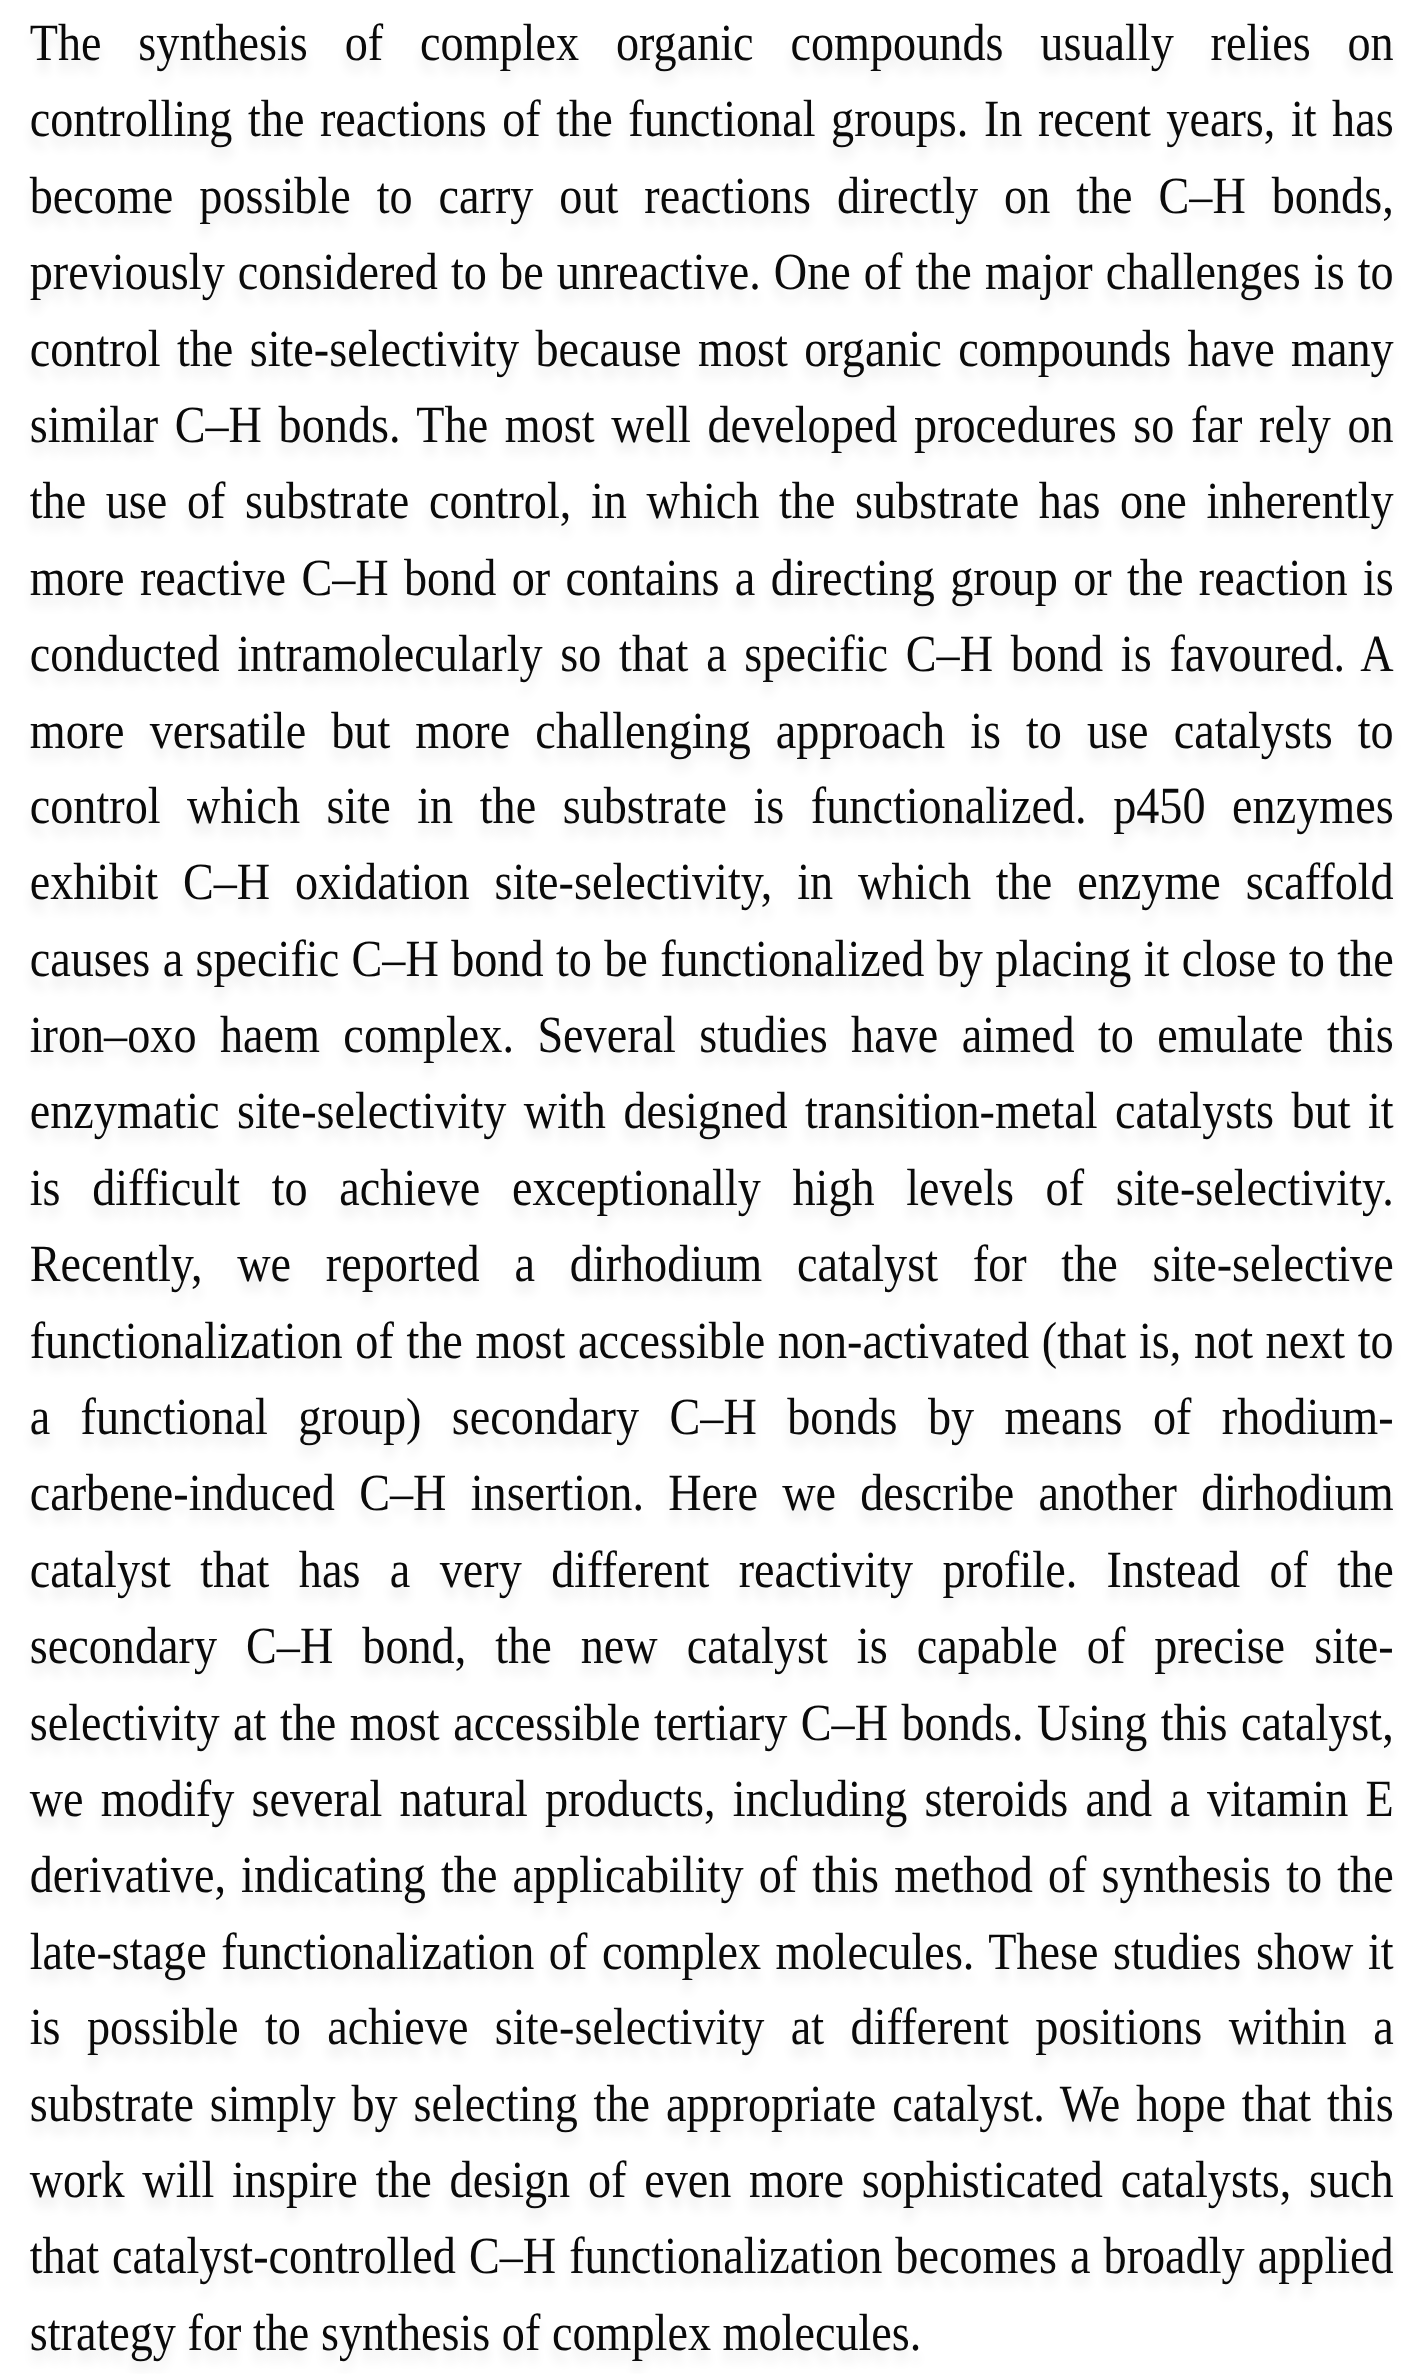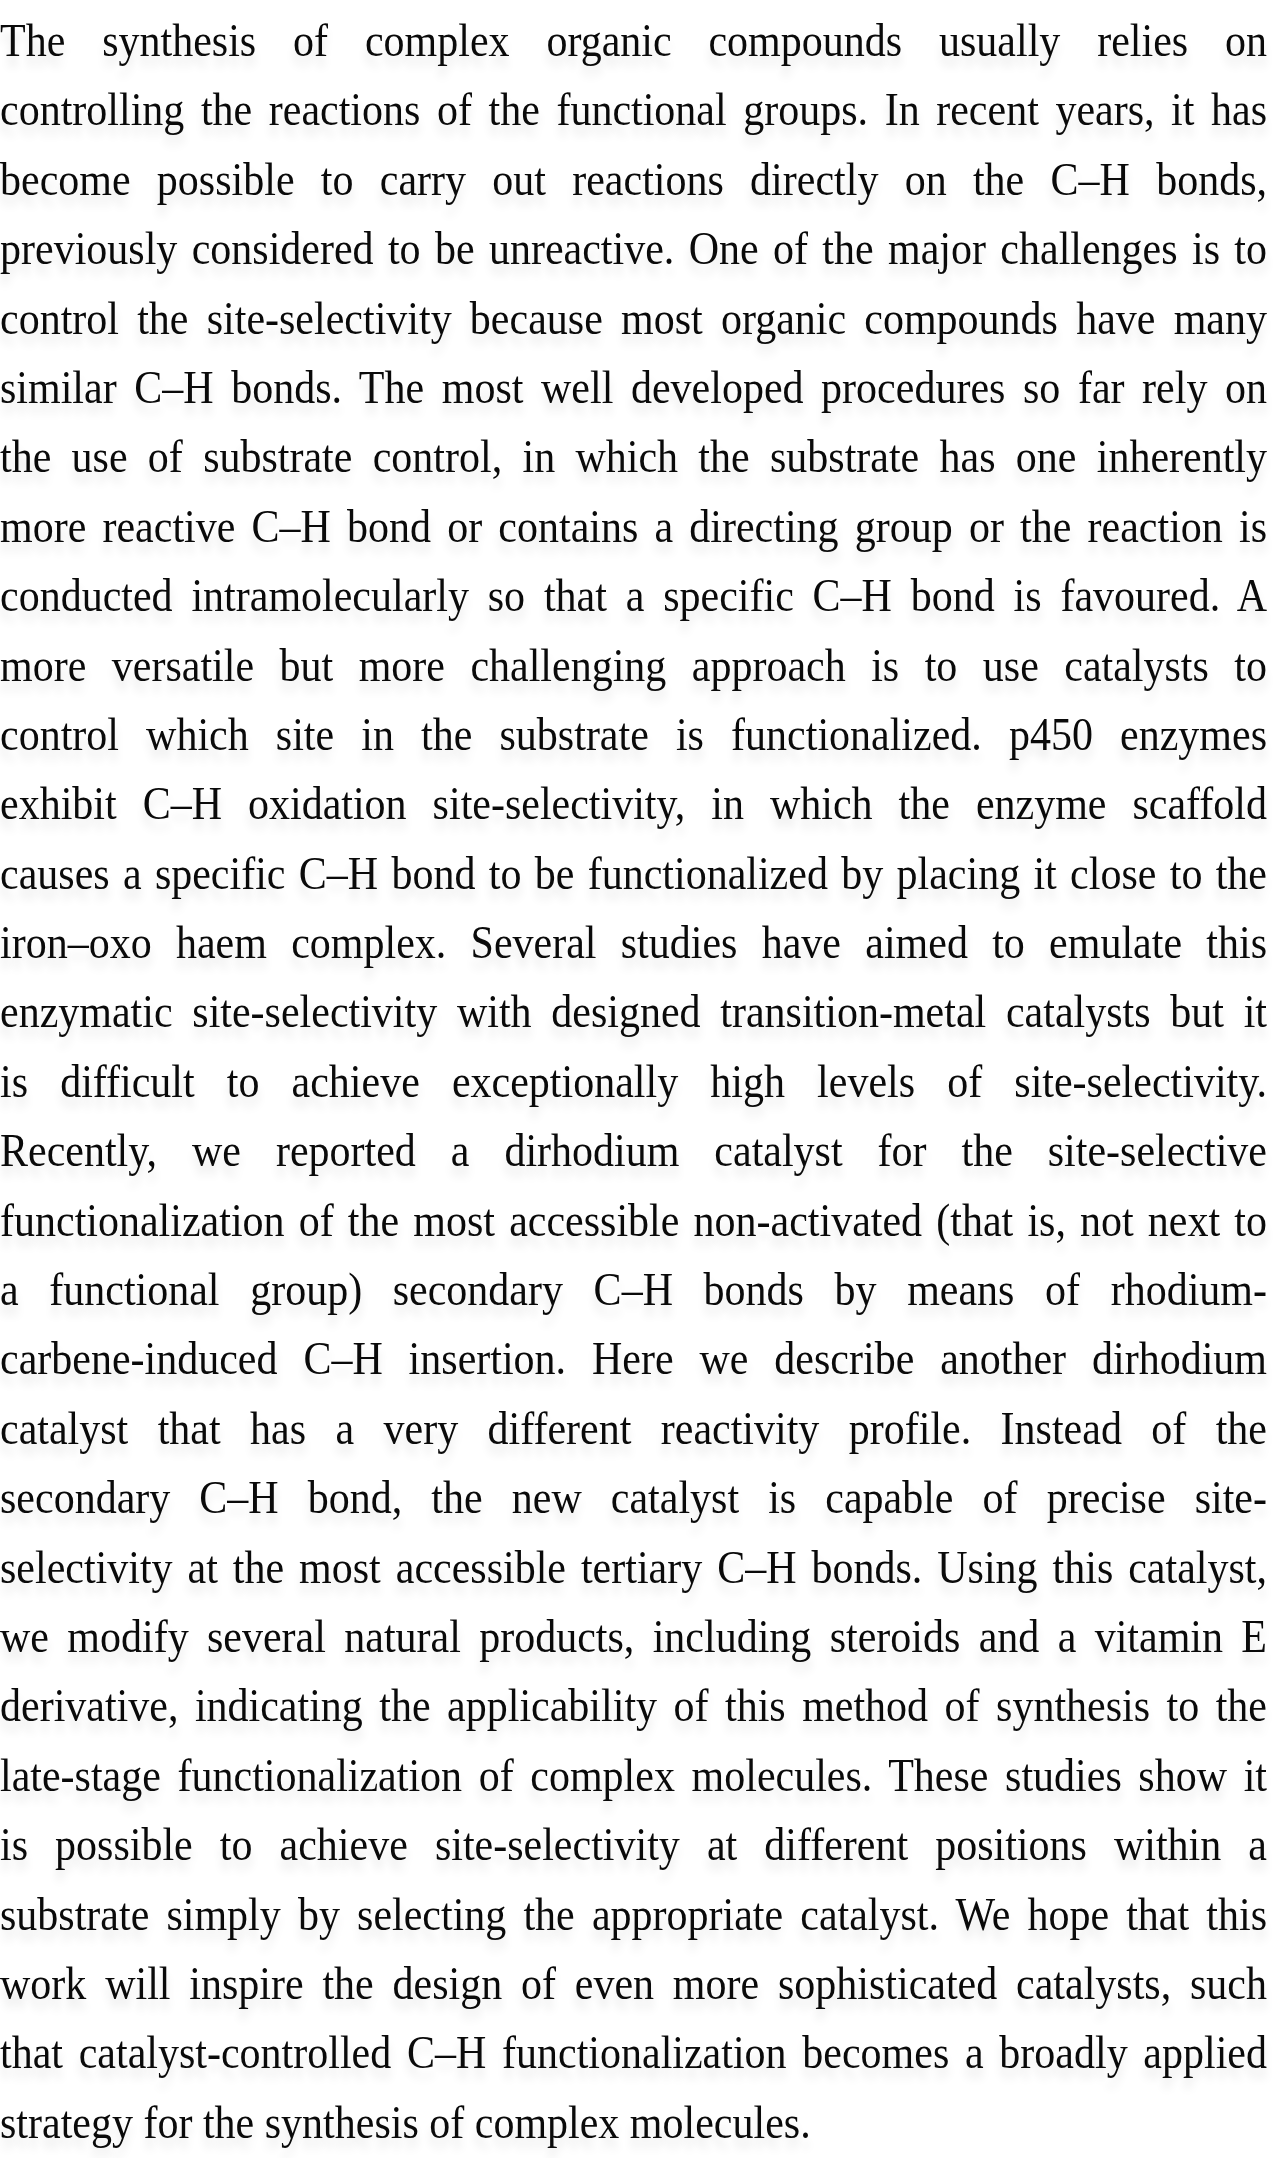--- a/index.html
+++ b/index.html
@@ -7,21 +7,21 @@
     padding: 0;
     width: 1280px;
     height: 2158px;
     background: #ffffff;
     overflow: hidden;
   }
   .page {
     box-sizing: border-box;
     width: 1280px;
     height: 2158px;
-    padding: 6px 13px 0 0;
+    padding: 6px 13px 0 27px;
     background: #ffffff;
   }
   .para {
     width: 100%;
   }
   .line {
     height: 69.4px;
     line-height: 69.4px;
     font-family: "Liberation Serif", "DejaVu Serif", serif;
     font-size: 42px;

